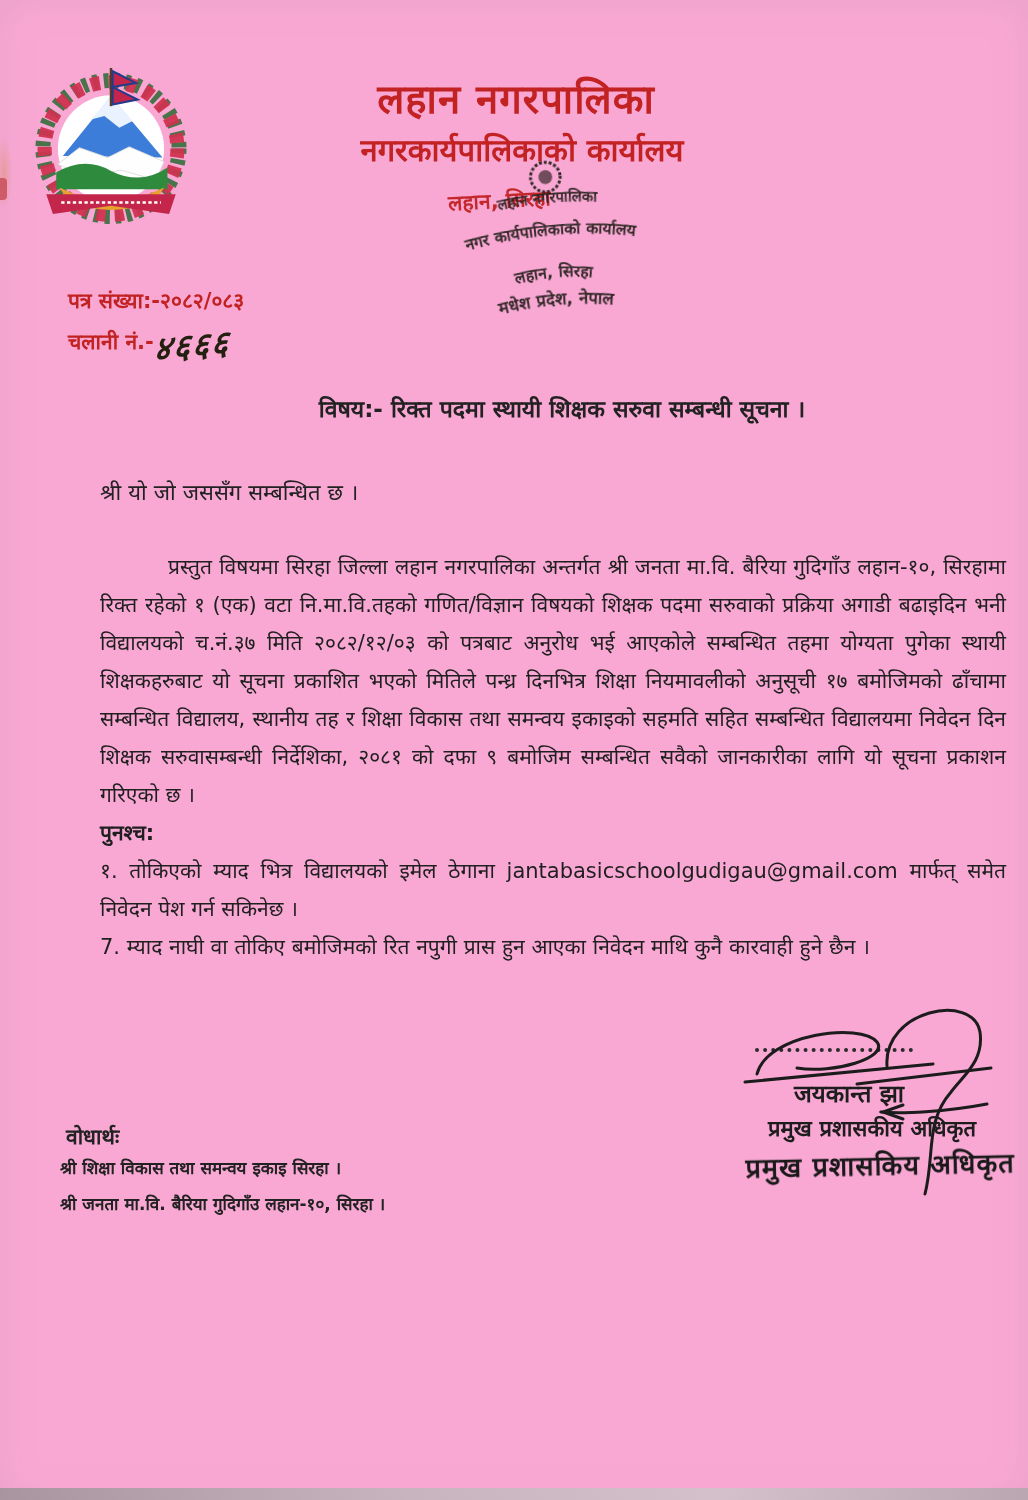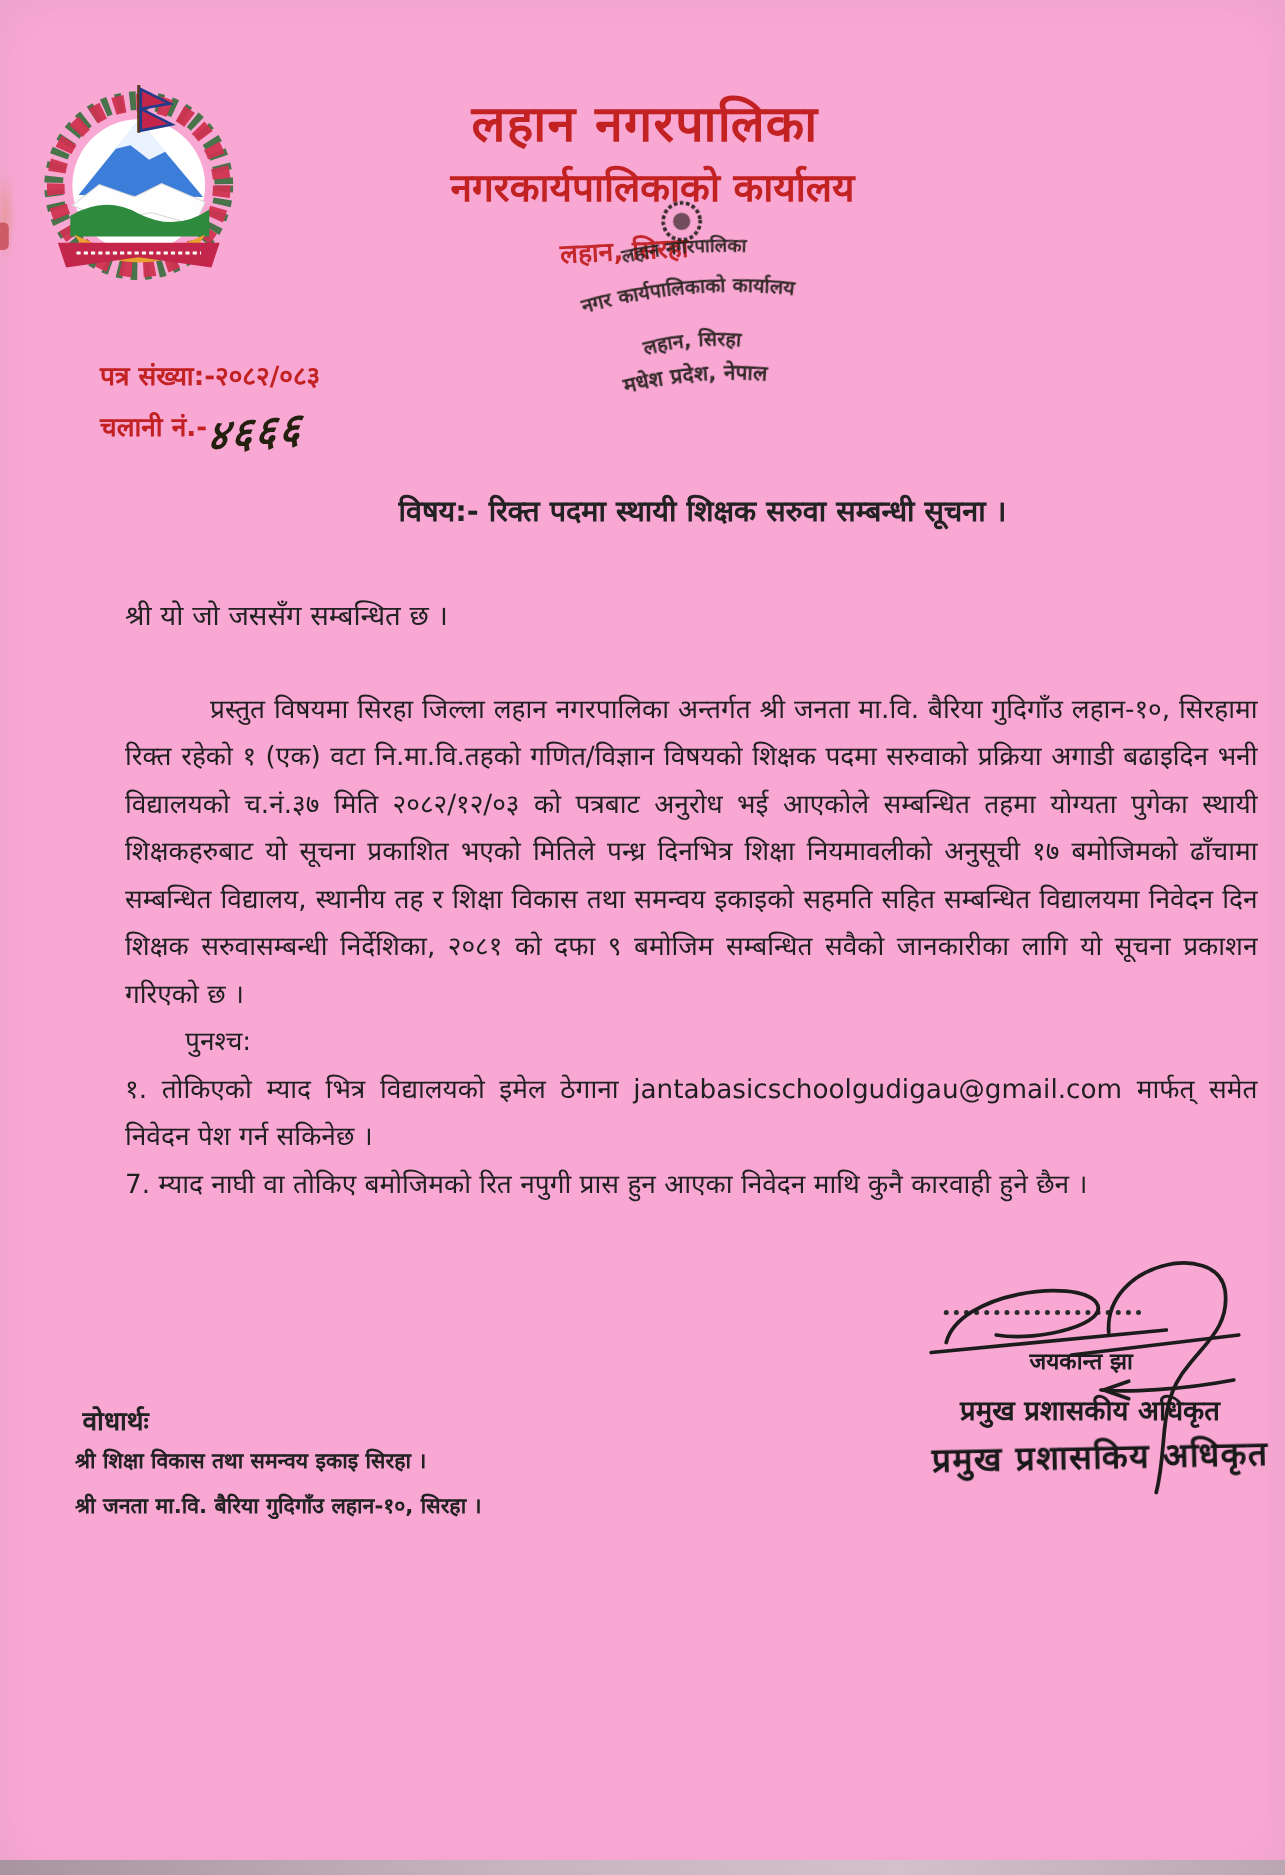--- a/index.html
+++ b/index.html
@@ -9,39 +9,39 @@
     font-family:"DejaVu Sans","Liberation Sans",sans-serif;
     color:#2a2a2a;overflow:hidden;
     box-shadow:inset 0 0 40px rgba(120,120,120,.12);
   }
   .abs{position:absolute;}
   .red{color:#c32222;}
   .hdr1{left:0;right:0;top:70px;text-align:center;font-size:40px;font-weight:bold;letter-spacing:1px;transform:translateX(2px);}
   .hdr2{left:0;right:0;top:128px;text-align:center;font-size:31px;font-weight:bold;transform:translateX(8px);}
   .letterhead-addr{left:448px;top:186px;font-size:21px;font-weight:bold;transform:rotate(-3deg);opacity:.95;}
   .stamp{left:398px;top:156px;width:306px;height:172px;transform:rotate(-5deg);opacity:.93;}
-  .refline{left:80px;font-size:21px;font-weight:600;text-align:center;}
+  .refline{left:68px;font-size:21px;font-weight:600;text-align:center;}
   .ref1{top:286px;}
   .ref2{top:322px;}
   .handwrit{
     display:inline-block;font-family:"DejaVu Serif","Liberation Serif",serif;
     font-style:italic;font-weight:bold;font-size:33px;color:#24200f;
     transform:rotate(-5deg) skewX(-10deg);letter-spacing:2px;vertical-align:-8px;
   }
   .dateline{left:775px;top:310px;font-size:21px;font-weight:600;}
   .dateval{color:#20233a;font-size:24px;font-weight:600;letter-spacing:1px;}
   .subject{left:0;right:0;top:392px;text-align:center;font-size:23px;font-weight:bold;color:#222;transform:translateX(48px);}
   .saluting{left:100px;top:476px;font-size:22px;font-weight:400;color:#222;}
   .flow{left:100px;top:548px;width:906px;font-size:21px;line-height:38px;color:#1f1f1f;}
   .bodyp{margin:0;text-align:justify;text-indent:68px;}
-  .ps-label{font-weight:400;margin-left:48px;}
+  .ps-label{font-weight:700;}
   .ps-item{text-align:justify;}
   .sigwrap{left:735px;top:982px;width:290px;height:230px;pointer-events:none;}
   .dots{left:755px;top:1048px;width:158px;border-bottom:4px dotted #2b2b2b;height:0;}
-  .signame{left:740px;top:1076px;width:250px;text-align:center;font-size:18px;font-weight:600;color:#1d1d1d;}
+  .signame{left:724px;top:1076px;width:250px;text-align:center;font-size:24px;font-weight:600;color:#1d1d1d;}
   .sigtitle{left:742px;top:1112px;width:260px;text-align:center;font-size:22px;font-weight:600;color:#1d1d1d;}
   .sigstamp{
     left:735px;top:1146px;width:290px;text-align:center;font-size:27px;font-weight:bold;
     color:#191919;transform:rotate(-1.2deg);filter:blur(.6px);letter-spacing:1px;
   }
   .cc-label{left:66px;top:1122px;font-size:21px;font-weight:600;color:#222;}
   .cc-item{left:60px;font-size:17px;font-weight:600;color:#222;}
   .cc1{top:1156px;}
   .cc2{top:1192px;}
   .scan-bottom{left:0;bottom:0;width:100%;height:12px;

